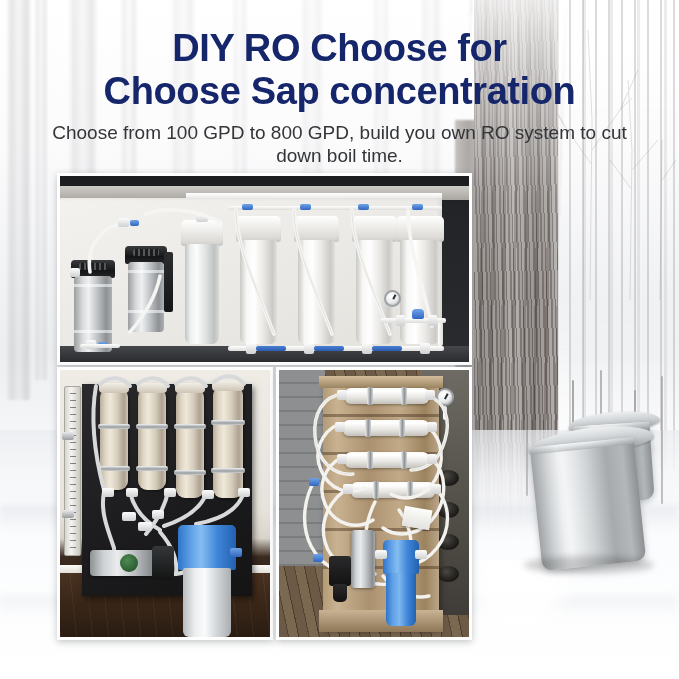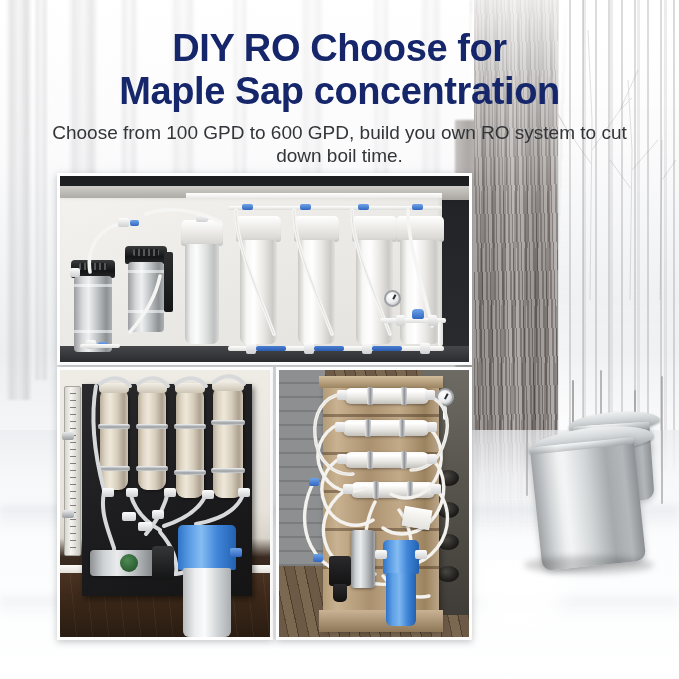--- a/index.html
+++ b/index.html
@@ -374,23 +374,23 @@
         <div class="bucket-rim"></div>
         <div class="bucket-shade"></div>
       </div>
     </div>
     <div class="shadowdiv" style="left:524px;top:556px;width:130px;height:18px;border-radius:50%;"></div>
   </div>
 
   <div class="header">
     <h1 class="title">
       <span>DIY RO Choose for</span>
-      <span class="ln2">Maple Sap concentration</span>
+      <span class="ln2">Choose Sap concentration</span>
     </h1>
-    <p class="subtitle">Choose from 100 GPD to 600 GPD, build you own RO system to cut down boil time.</p>
+    <p class="subtitle">Choose from 100 GPD to 800 GPD, build you own RO system to cut down boil time.</p>
   </div>
 
   <div class="photo" id="photo-top">
     <div class="photo-inner">
       <div class="p1-bg"></div>
       <div class="p1-shelf"></div>
       <div class="p1-boardtop"></div>
       <div class="p1-board"></div>
       <div class="p1-floor"></div>
 

